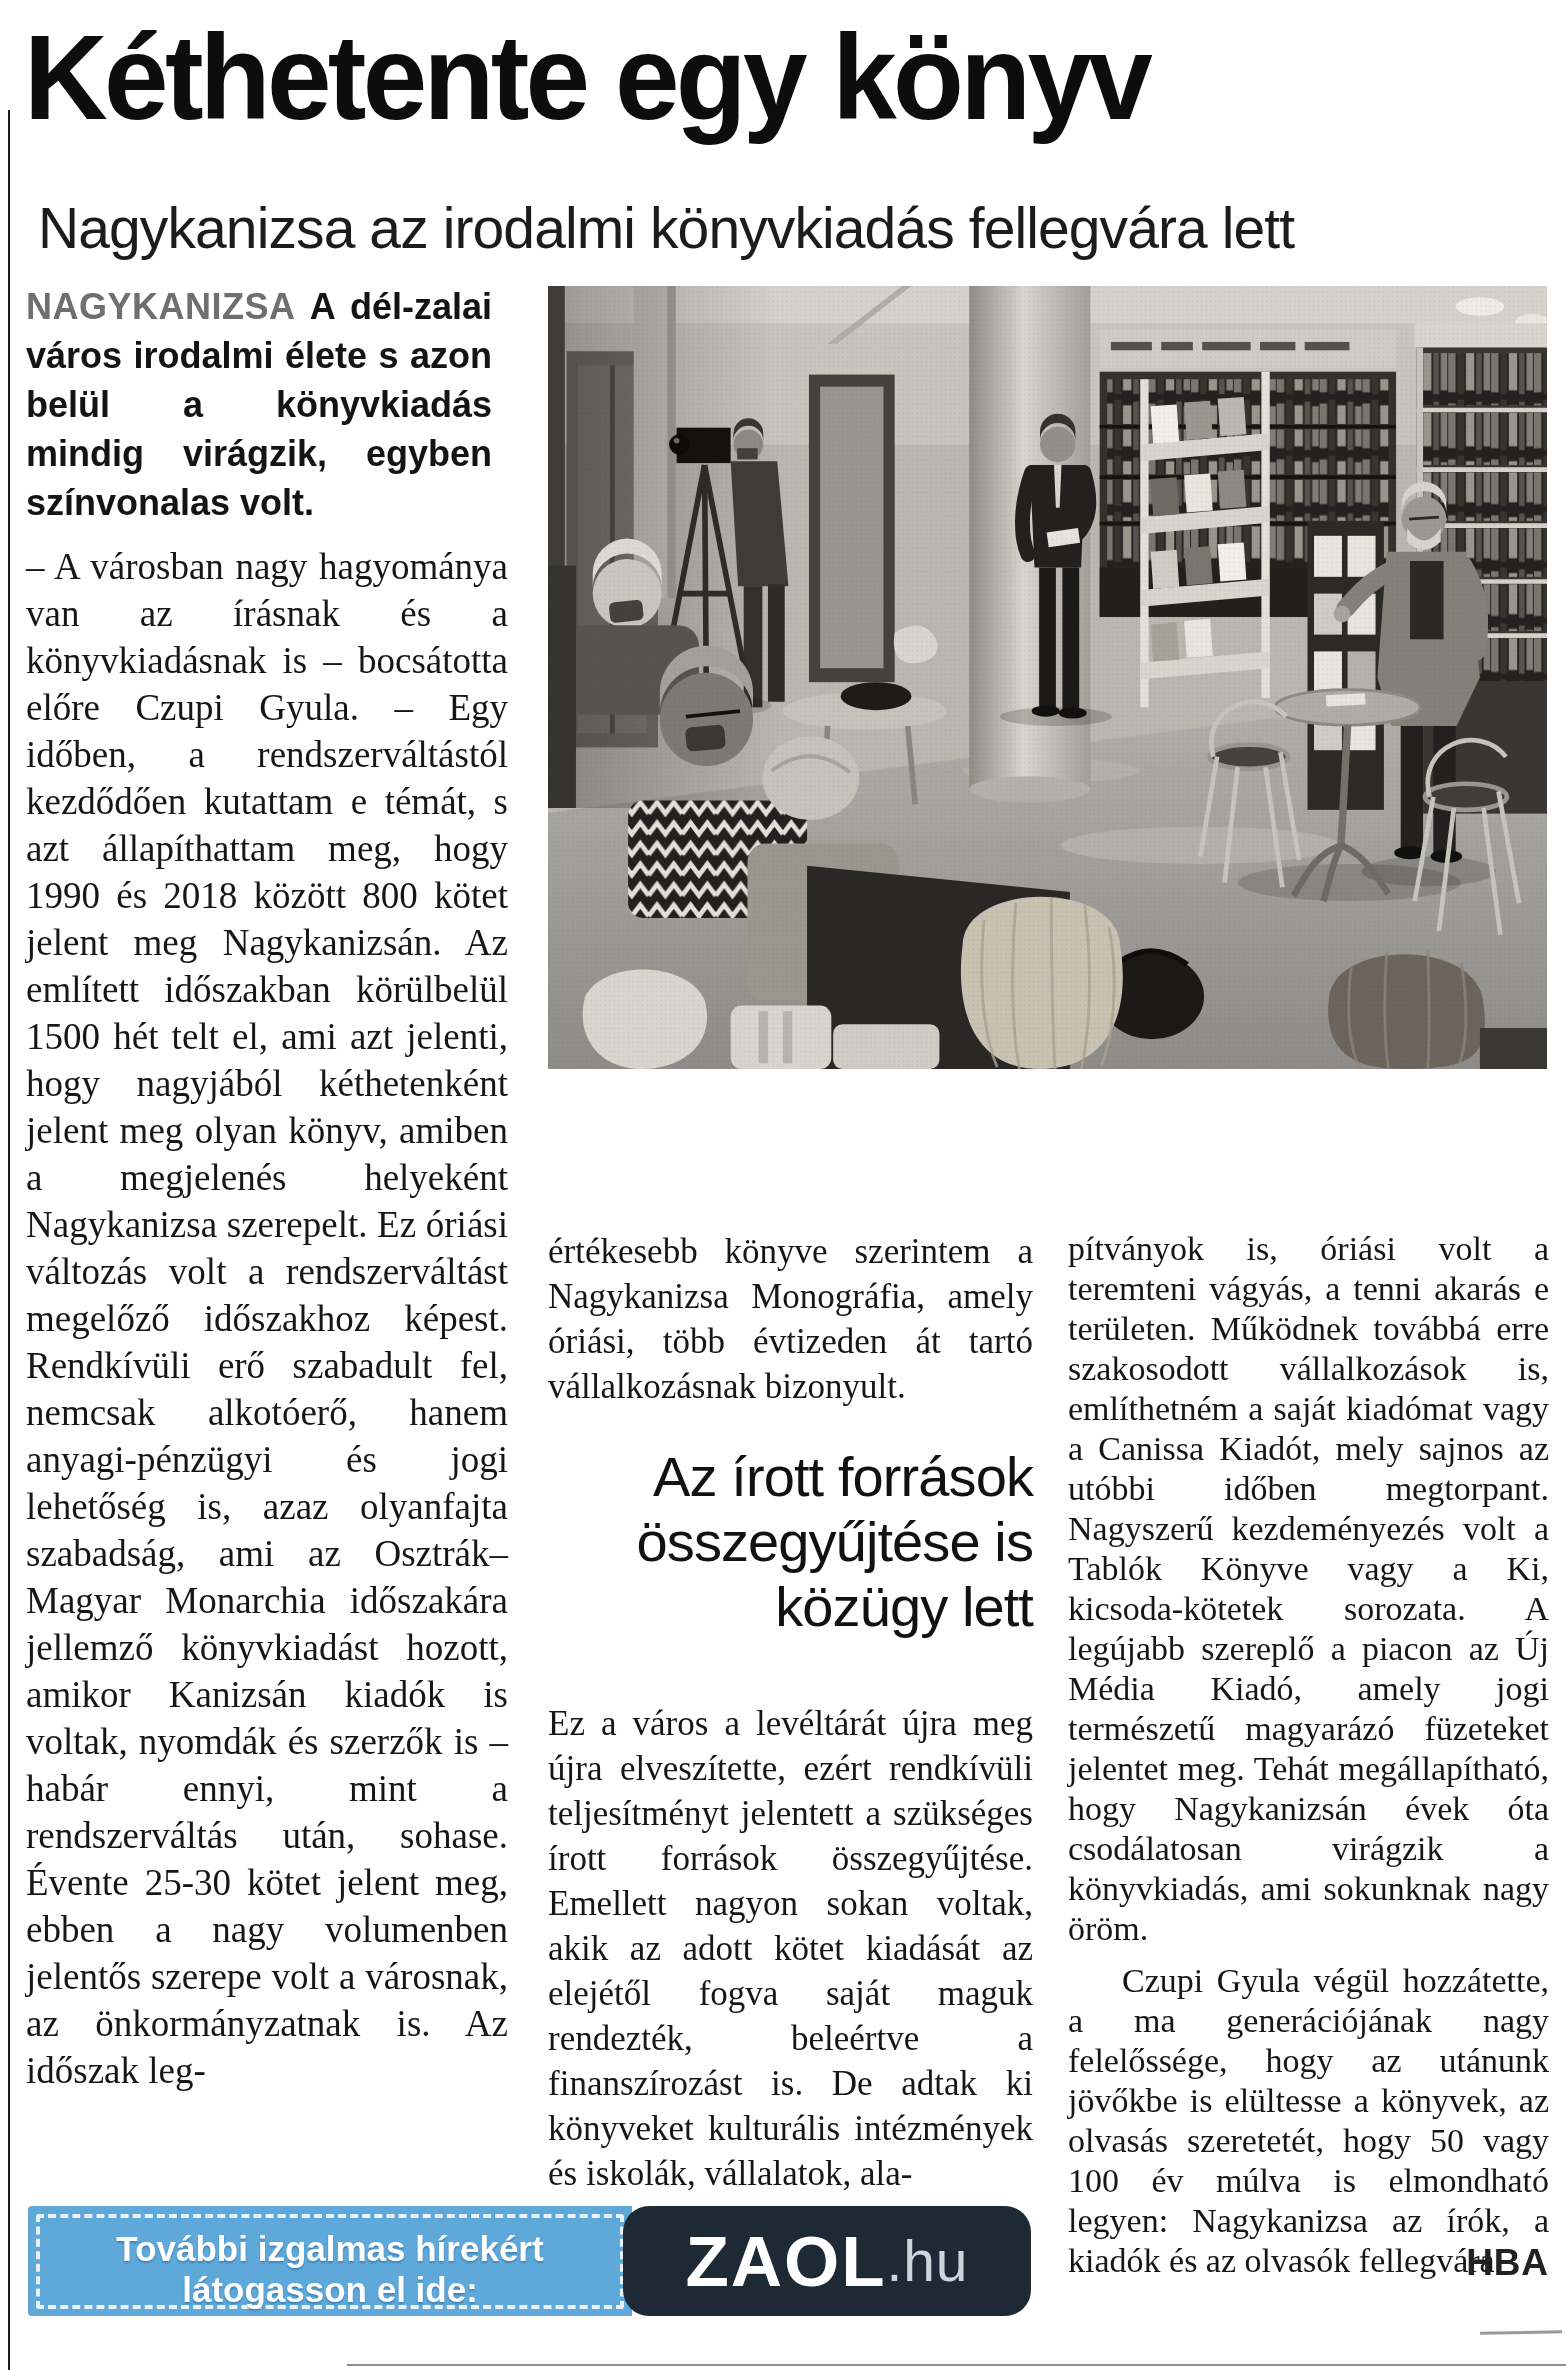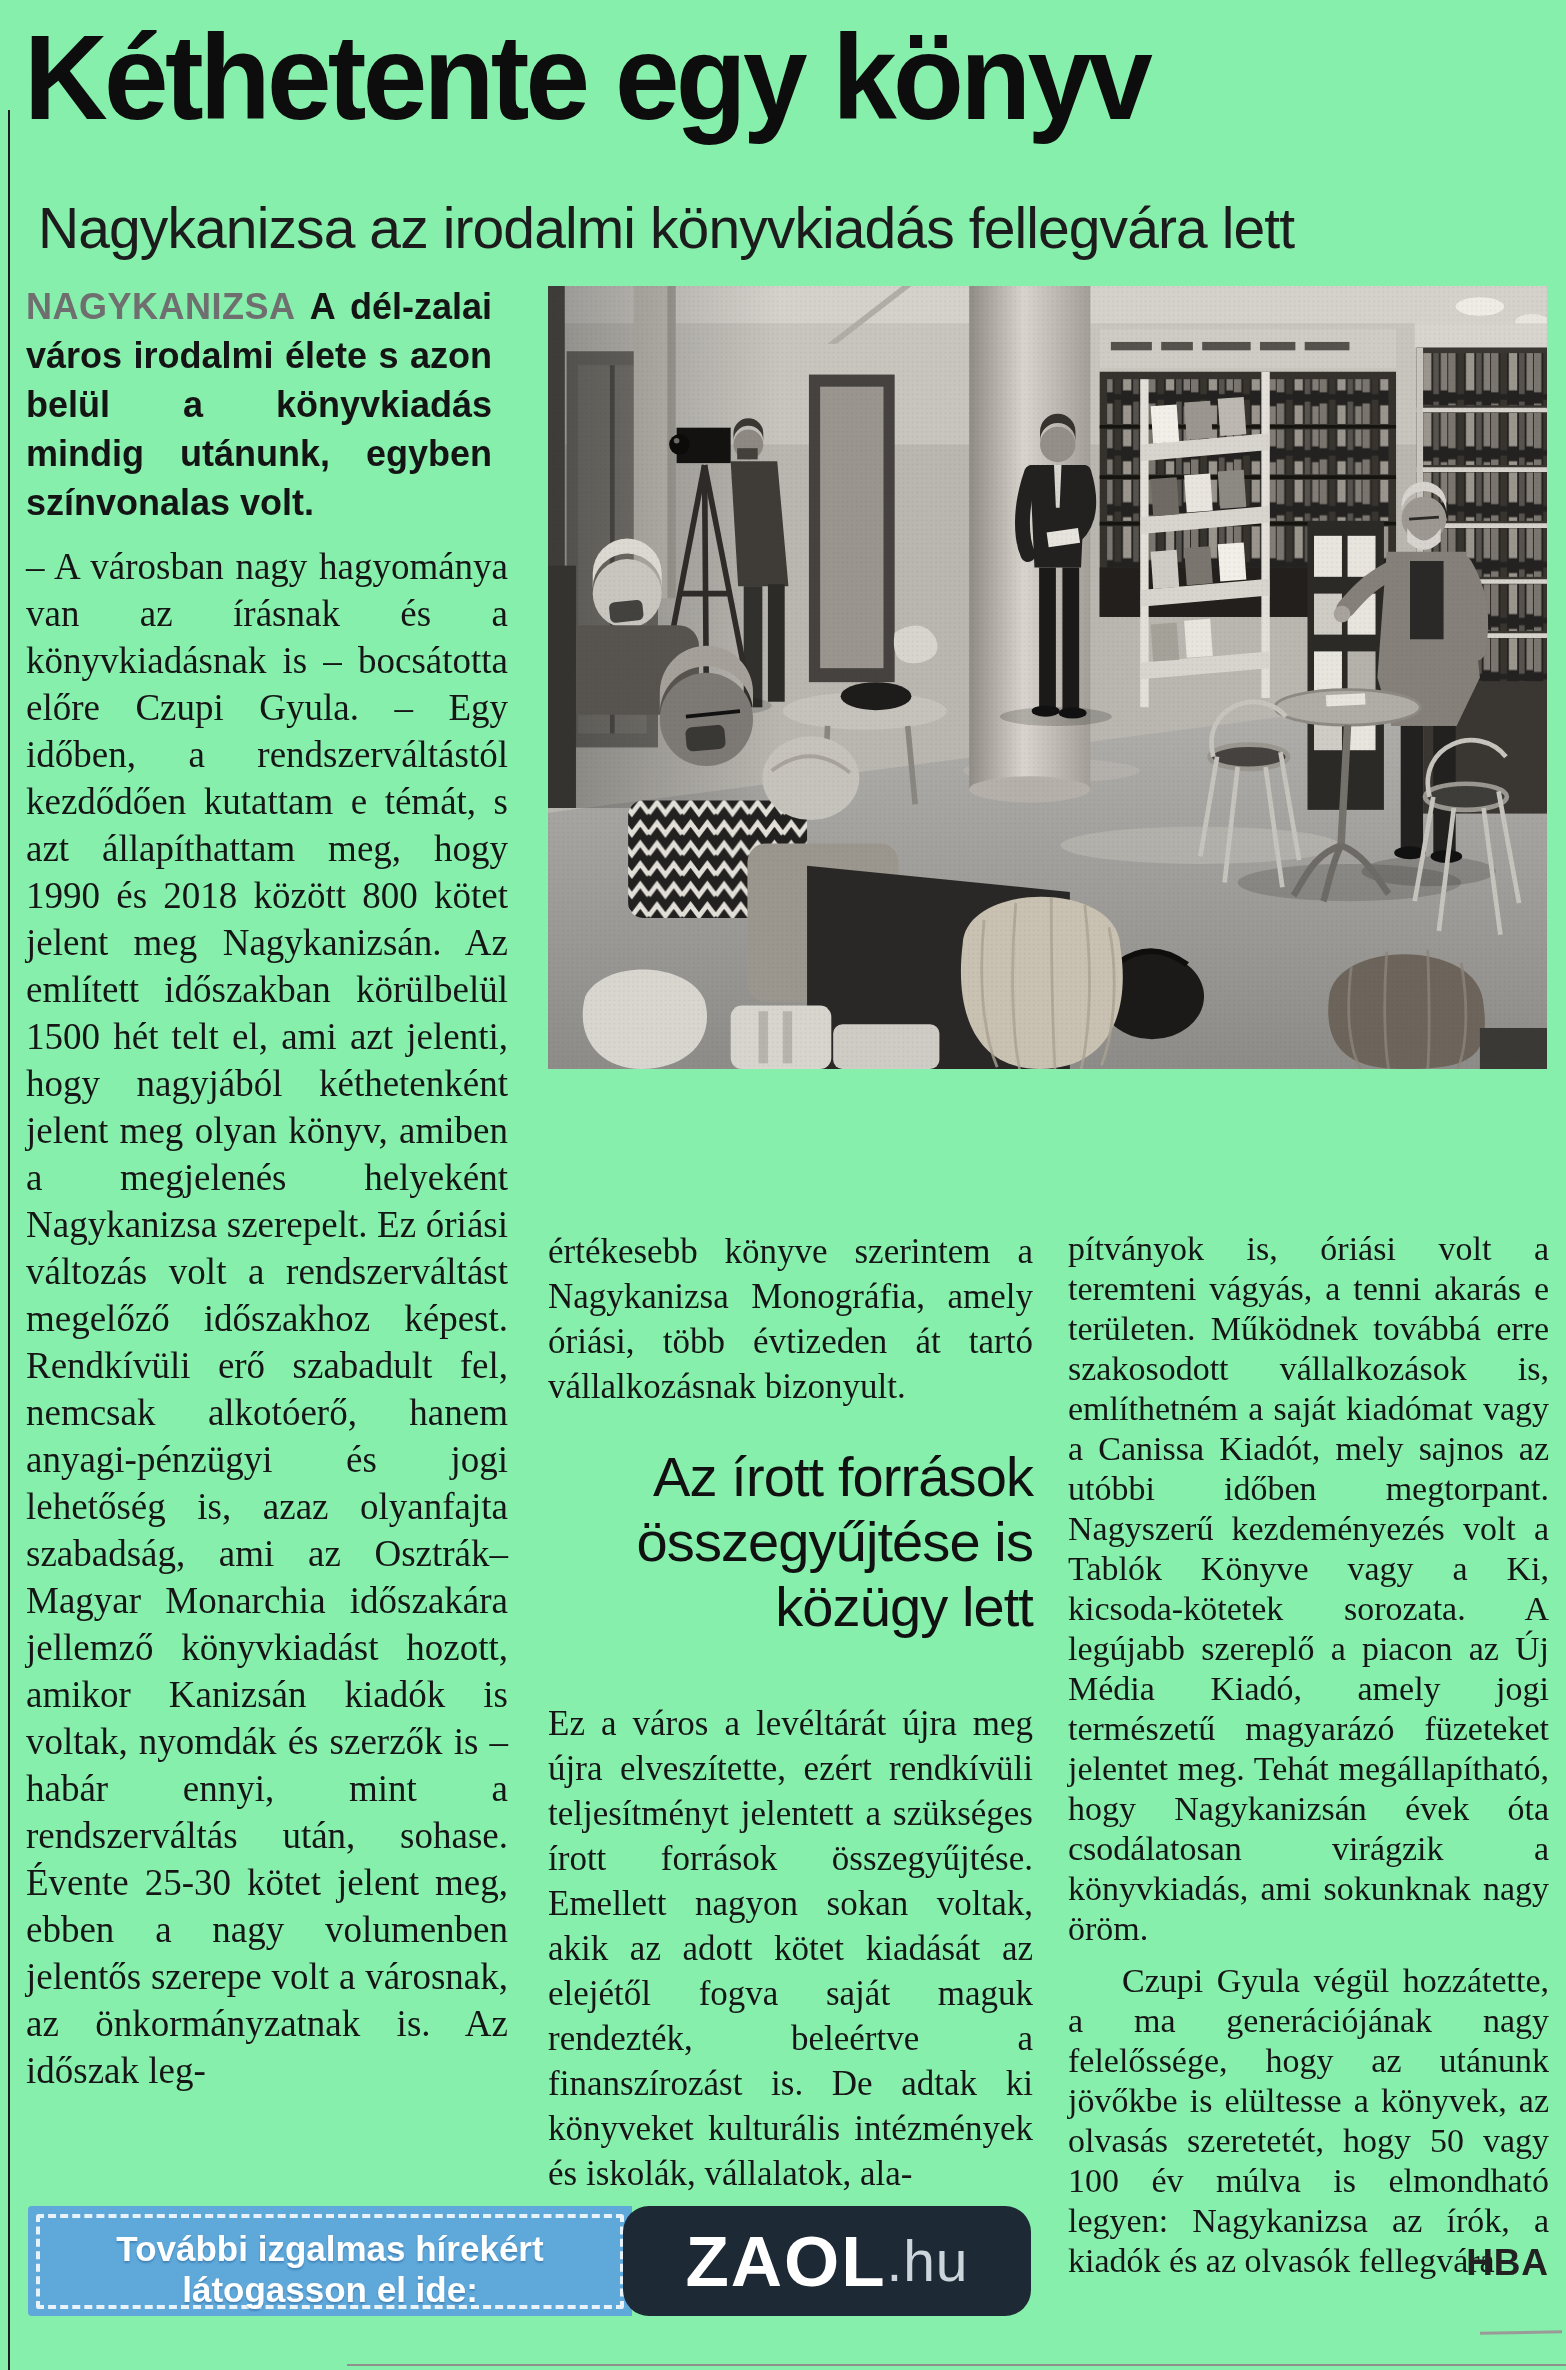--- a/index.html
+++ b/index.html
@@ -1,18 +1,18 @@
 <!DOCTYPE html>
 <html lang="hu" style="font-size:15px"><head>
 <meta charset="utf-8">
 <style>
   html,body{margin:0;padding:0;background:#e8e8e6;}
   .page{
     position:relative;width:1566px;height:2371px;margin:0 auto;
-    background:#86efac;overflow:hidden;
+    background:#ffffff;overflow:hidden;
     font-family:"Liberation Serif", serif;color:#161616;
   }
   .left-rule{position:absolute;left:7.5px;top:110px;width:2.8px;height:2261px;background:#1d1d1d;}
   .bottom-rule{position:absolute;left:347px;top:2364px;width:1219px;height:1.9px;background:#8f8f8d;}
   .hba-underline{position:absolute;left:1480px;top:2331px;width:82px;height:2.8px;background:#9a9a98;transform:rotate(-1.2deg);}
 
   .headline{
     position:absolute;left:24px;top:15px;width:1510px;margin:0;
     font-family:"Liberation Sans", sans-serif;font-weight:800;
     font-size:116px;line-height:1.05;letter-spacing:-3.7px;color:#0d0d0d;
@@ -92,21 +92,21 @@
 </head>
 <body>
 
 <div class="page">
   <div class="left-rule"></div>
 
   <h1 class="headline">Kéthetente egy könyv</h1>
   <h2 class="subheadline">Nagykanizsa az irodalmi könyvkiadás fellegvára lett</h2>
 
   <div class="lead">
-    <span class="lead-tag">NAGYKANIZSA</span><span> A dél-zalai város irodalmi élete s azon belül a könyvkiadás mindig utánunk, egyben színvonalas volt.</span>
+    <span class="lead-tag">NAGYKANIZSA</span><span> A dél-zalai város irodalmi élete s azon belül a könyvkiadás mindig virágzik, egyben színvonalas volt.</span>
   </div>
 
   <div class="col col-left">
     <p>– A városban nagy hagyománya van az írásnak és a könyvkiadásnak is – bocsátotta előre Czupi Gyula. – Egy időben, a rendszerváltástól kezdődően kutattam e témát, s azt állapíthattam meg, hogy 1990 és 2018 között 800 kötet jelent meg Nagykanizsán. Az említett időszakban körülbelül 1500 hét telt el, ami azt jelenti, hogy nagyjából kéthetenként jelent meg olyan könyv, amiben a megjelenés helyeként Nagykanizsa szerepelt. Ez óriási változás volt a rendszerváltást megelőző időszakhoz képest. Rendkívüli erő szabadult fel, nemcsak alkotóerő, hanem anyagi-pénzügyi és jogi lehetőség is, azaz olyanfajta szabadság, ami az Osztrák–Magyar Monarchia időszakára jellemző könyvkiadást hozott, amikor Kanizsán kiadók is voltak, nyomdák és szerzők is – habár ennyi, mint a rendszerváltás után, sohase. Évente 25-30 kötet jelent meg, ebben a nagy volumenben jelentős szerepe volt a városnak, az önkormányzatnak is. Az időszak leg-</p>
   </div>
 
   <figure class="photo">
     <svg viewBox="0 0 1072 840" preserveAspectRatio="none">
       <defs>
         <linearGradient id="pillarGrad" x1="0" y1="0" x2="1" y2="0">

